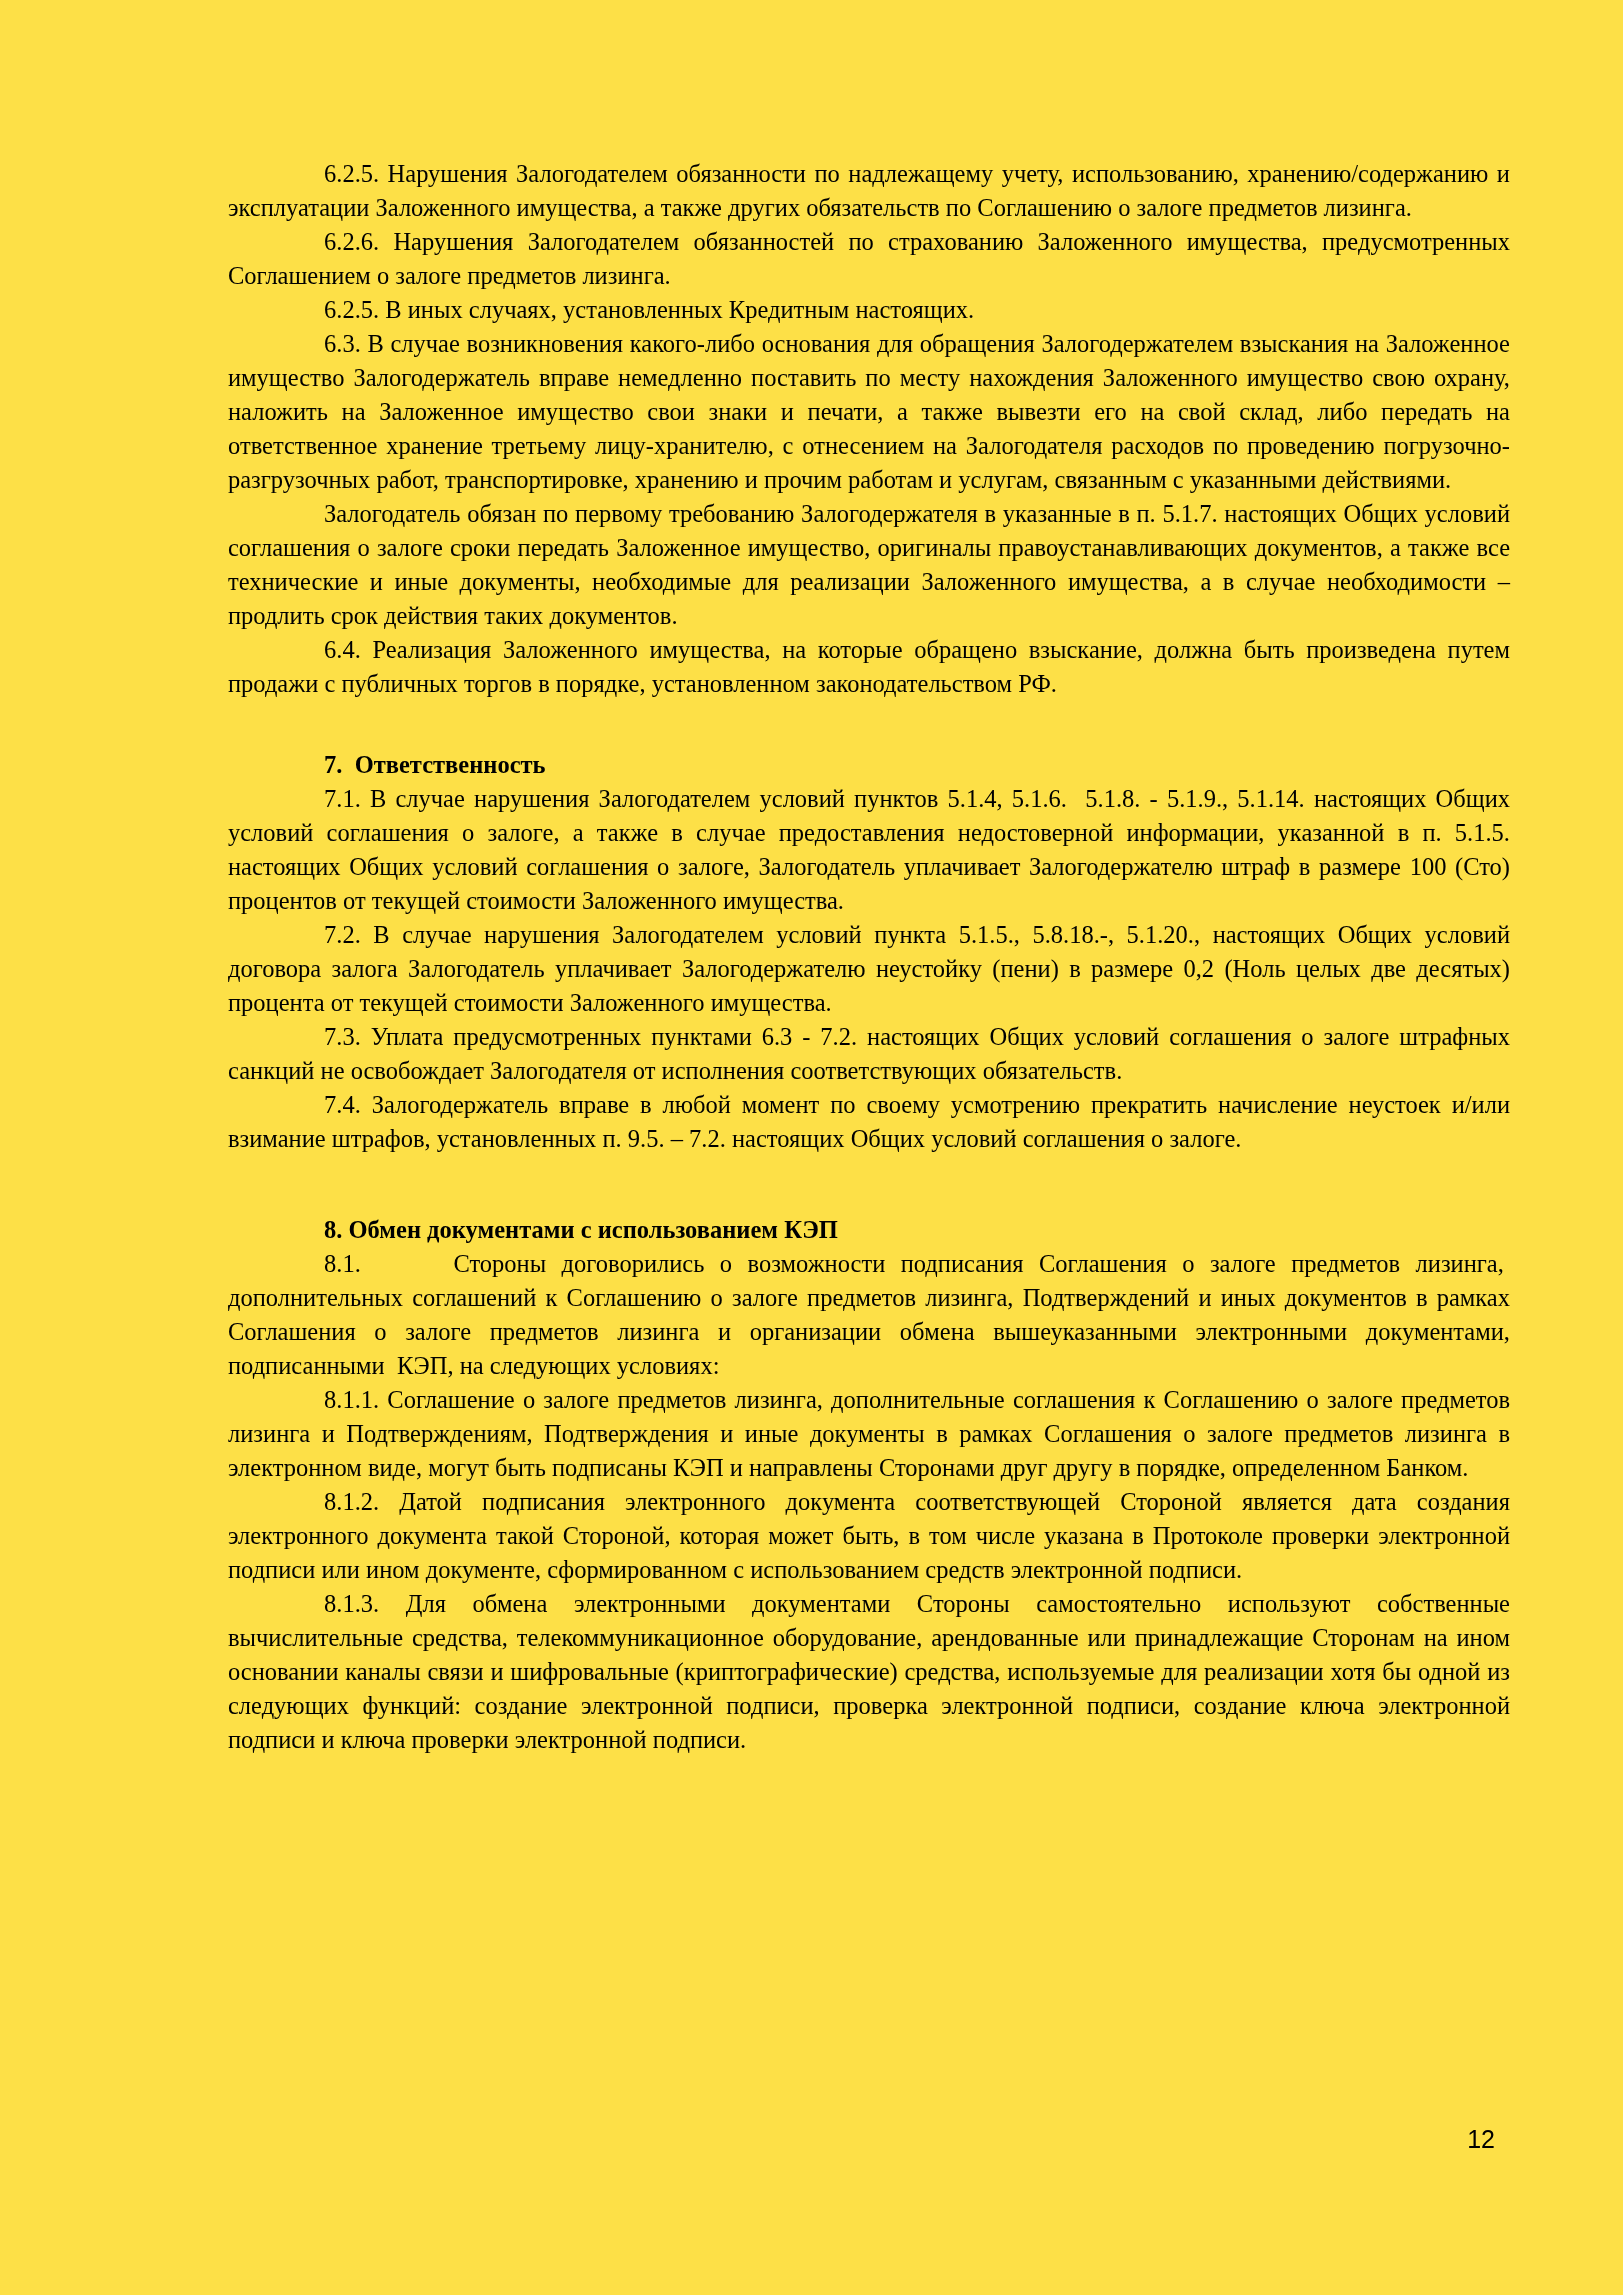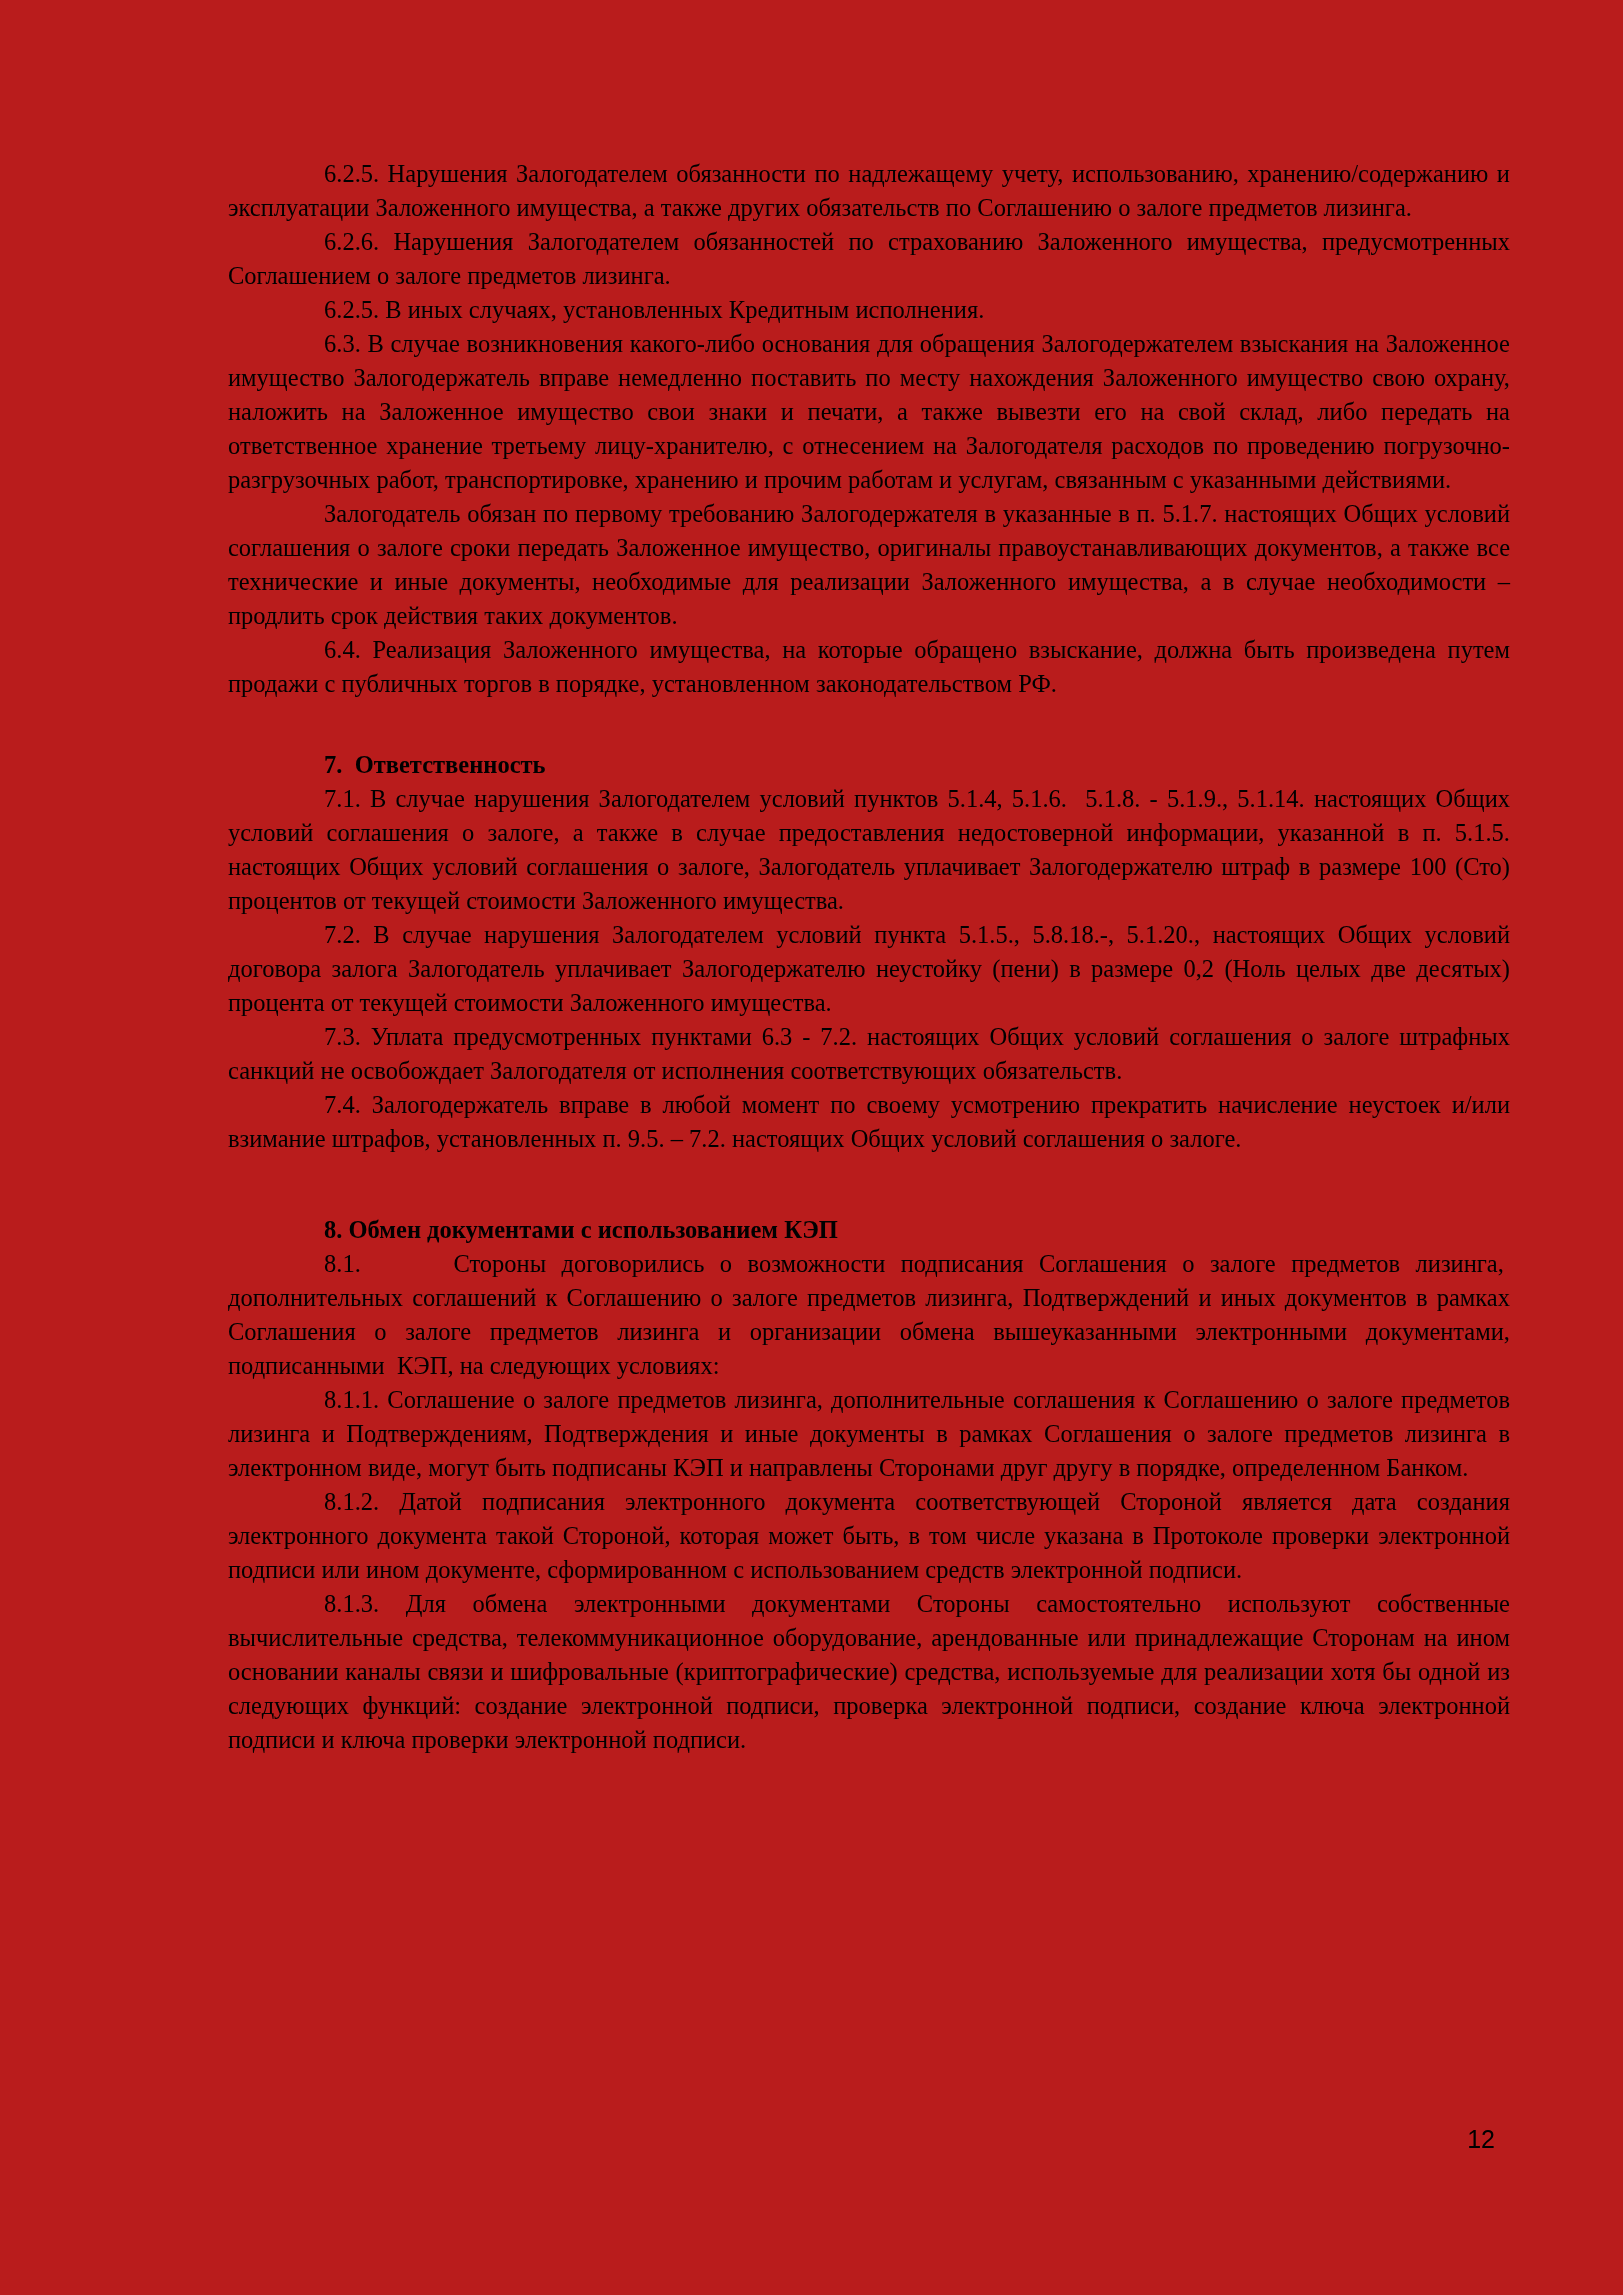--- a/index.html
+++ b/index.html
@@ -4,21 +4,21 @@
 <style>
   html, body {
     margin: 0;
     padding: 0;
     background: #ffffff;
   }
   .page {
     position: relative;
     width: 1623px;
     height: 2295px;
-    background: #b91c1c;
+    background: #fde047;
     overflow: hidden;
     font-family: "Liberation Serif", "DejaVu Serif", serif;
     color: #000000;
   }
   .content {
     position: absolute;
     left: 228px;
     top: 157px;
     width: 1282px;
   }
@@ -53,21 +53,21 @@
     color: #000000;
   }
 </style>
 </head>
 <body>
 
 <div class="page">
   <div class="content">
     <p class="para">6.2.5. Нарушения Залогодателем обязанности по надлежащему учету, использованию, хранению/содержанию и эксплуатации Заложенного имущества, а также других обязательств по Соглашению о залоге предметов лизинга.</p>
     <p class="para">6.2.6. Нарушения Залогодателем обязанностей по страхованию Заложенного имущества, предусмотренных Соглашением о залоге предметов лизинга.</p>
-    <p class="para">6.2.5. В иных случаях, установленных Кредитным исполнения.</p>
+    <p class="para">6.2.5. В иных случаях, установленных Кредитным настоящих.</p>
     <p class="para">6.3. В случае возникновения какого-либо основания для обращения Залогодержателем взыскания на Заложенное имущество Залогодержатель вправе немедленно поставить по месту нахождения Заложенного имущество свою охрану, наложить на Заложенное имущество свои знаки и печати, а также вывезти его на свой склад, либо передать на ответственное хранение третьему лицу-хранителю, с отнесением на Залогодателя расходов по проведению погрузочно-разгрузочных работ, транспортировке, хранению и прочим работам и услугам, связанным с указанными действиями.</p>
     <p class="para">Залогодатель обязан по первому требованию Залогодержателя в указанные в п. 5.1.7. настоящих Общих условий соглашения о залоге сроки передать Заложенное имущество, оригиналы правоустанавливающих документов, а также все технические и иные документы, необходимые для реализации Заложенного имущества, а в случае необходимости – продлить срок действия таких документов.</p>
     <p class="para">6.4. Реализация Заложенного имущества, на которые обращено взыскание, должна быть произведена путем продажи с публичных торгов в порядке, установленном законодательством РФ.</p>
     <h2 class="heading heading-7">7.&nbsp; Ответственность</h2>
     <p class="para">7.1. В случае нарушения Залогодателем условий пунктов 5.1.4, 5.1.6.&nbsp; 5.1.8. - 5.1.9., 5.1.14. настоящих Общих условий соглашения о залоге, а также в случае предоставления недостоверной информации, указанной в п. 5.1.5. настоящих Общих условий соглашения о залоге, Залогодатель уплачивает Залогодержателю штраф в размере 100 (Сто) процентов от текущей стоимости Заложенного имущества.</p>
     <p class="para">7.2. В случае нарушения Залогодателем условий пункта 5.1.5., 5.8.18.-, 5.1.20., настоящих Общих условий договора залога Залогодатель уплачивает Залогодержателю неустойку (пени) в размере 0,2 (Ноль целых две десятых) процента от текущей стоимости Заложенного имущества.</p>
     <p class="para">7.3. Уплата предусмотренных пунктами 6.3 - 7.2. настоящих Общих условий соглашения о залоге штрафных санкций не освобождает Залогодателя от исполнения соответствующих обязательств.</p>
     <p class="para">7.4. Залогодержатель вправе в любой момент по своему усмотрению прекратить начисление неустоек и/или взимание штрафов, установленных п. 9.5. – 7.2. настоящих Общих условий соглашения о залоге.</p>
     <h2 class="heading heading-8">8. Обмен документами с использованием КЭП</h2>
     <p class="para">8.1.&nbsp;&nbsp;&nbsp;&nbsp;&nbsp; Стороны договорились о возможности подписания Соглашения о залоге предметов лизинга,&nbsp; дополнительных соглашений к Соглашению о залоге предметов лизинга, Подтверждений и иных документов в рамках Соглашения о залоге предметов лизинга и организации обмена вышеуказанными электронными документами, подписанными&nbsp; КЭП, на следующих условиях:</p>

